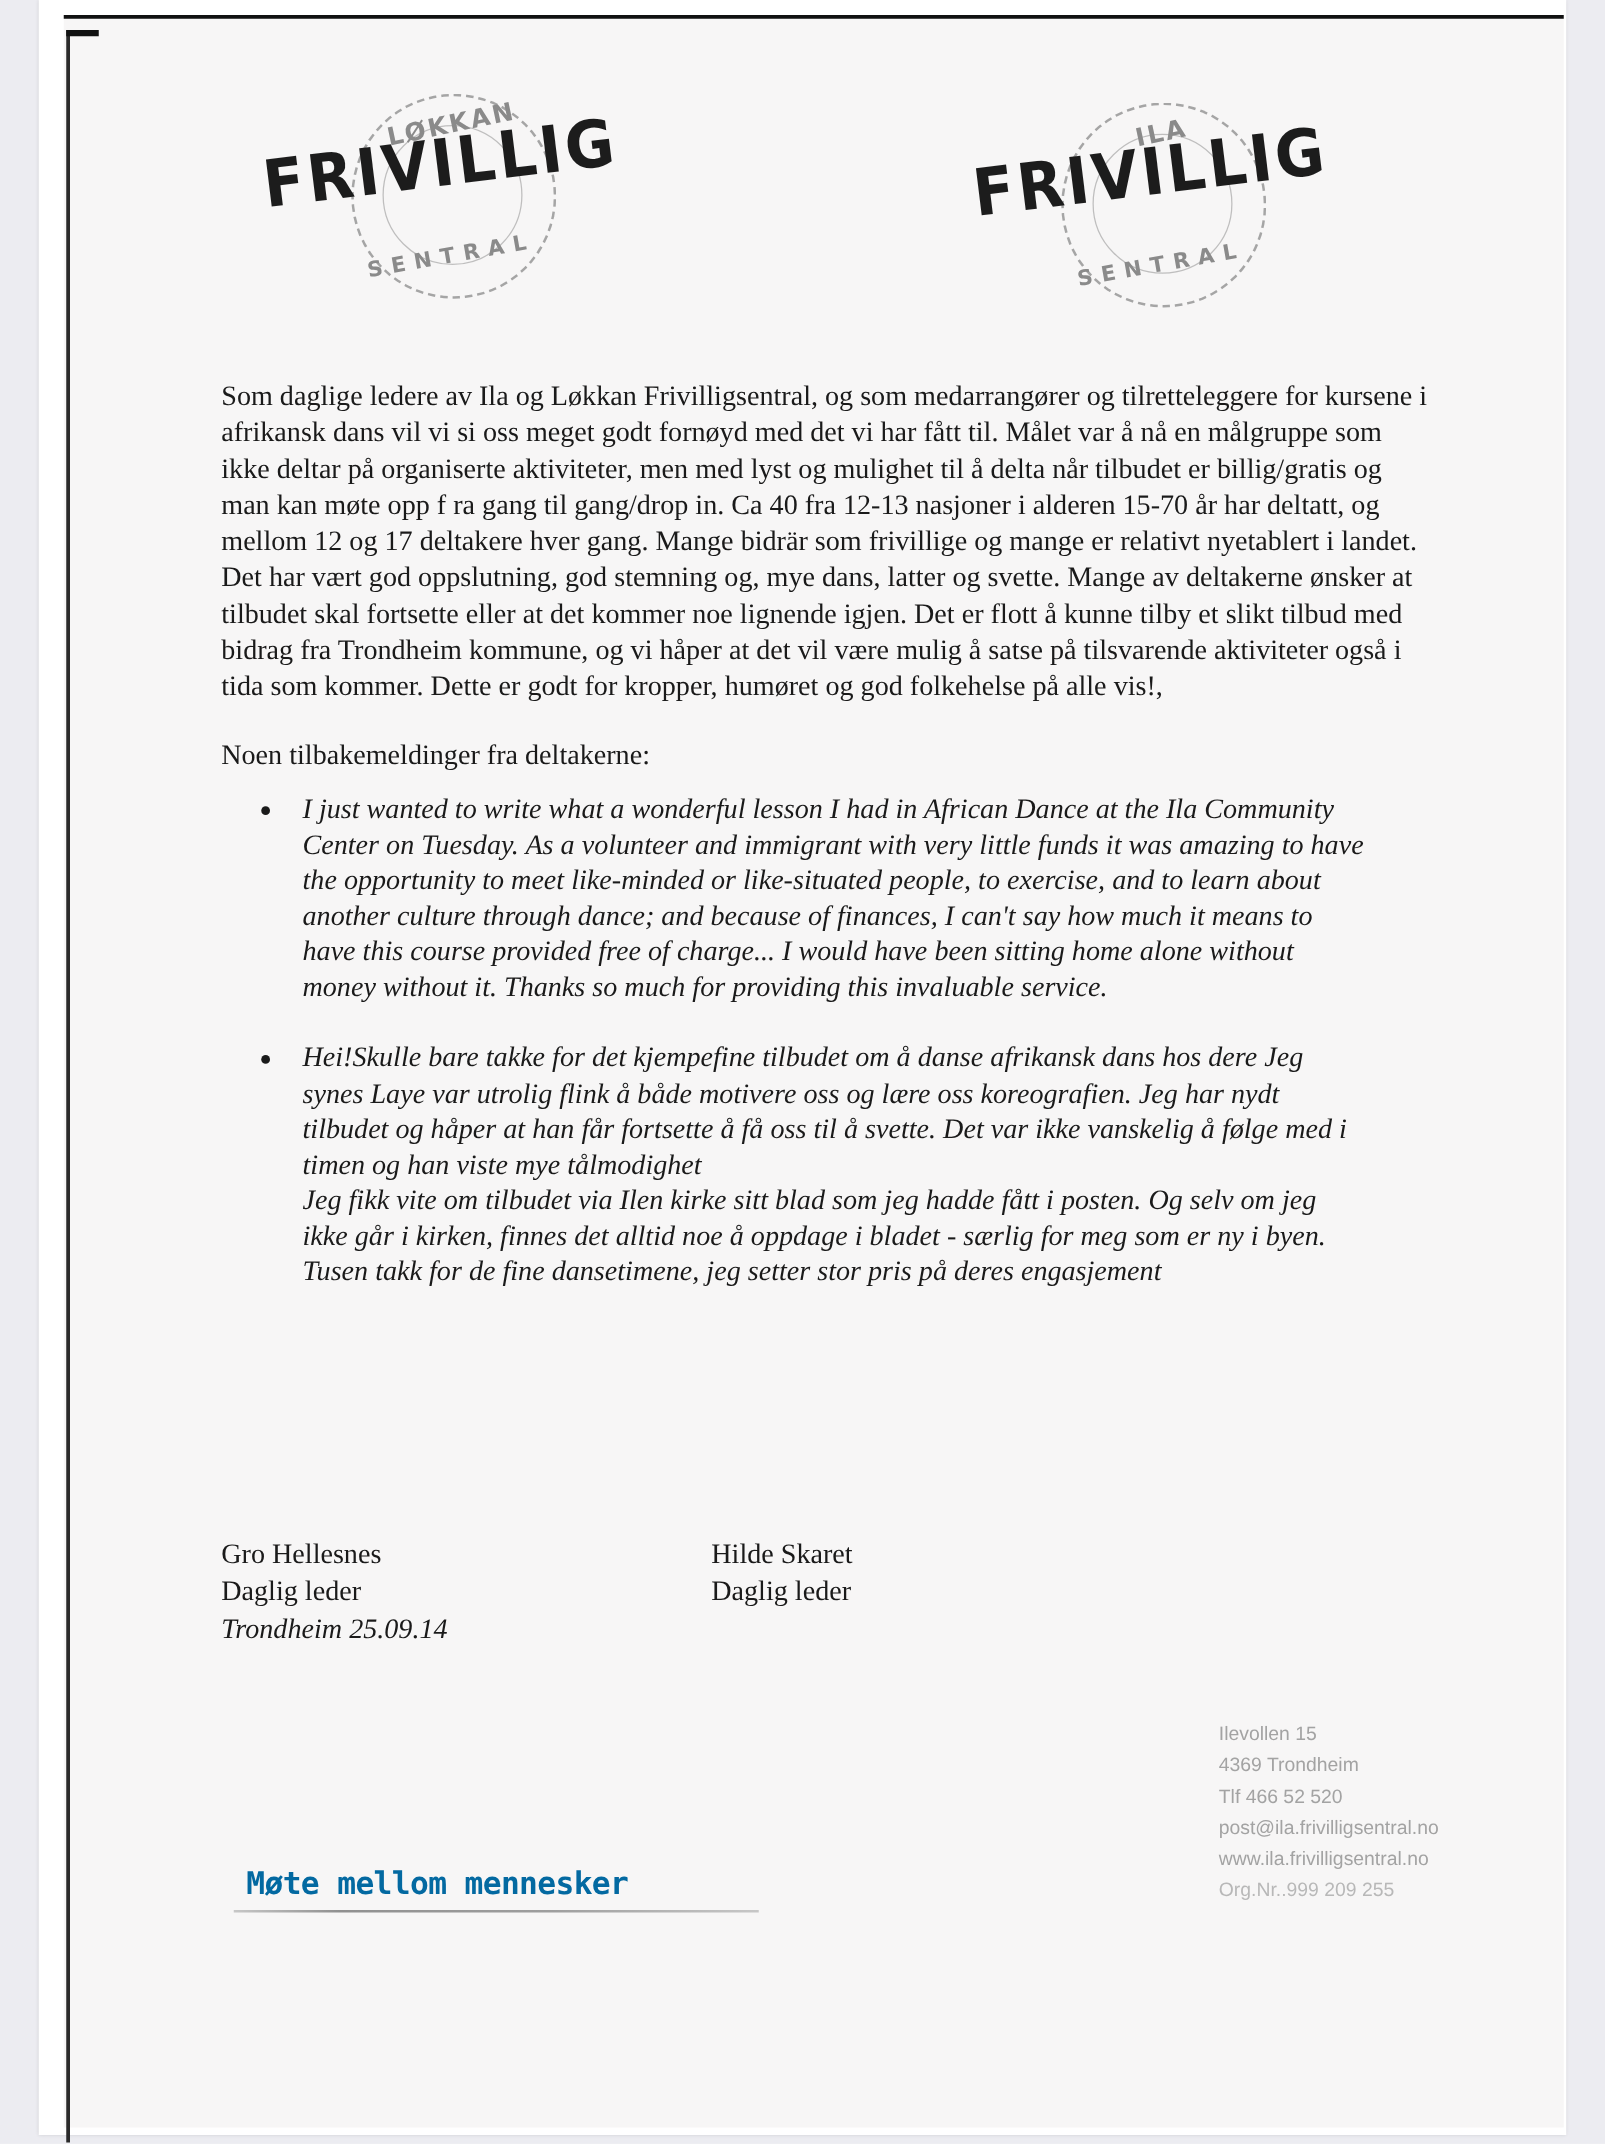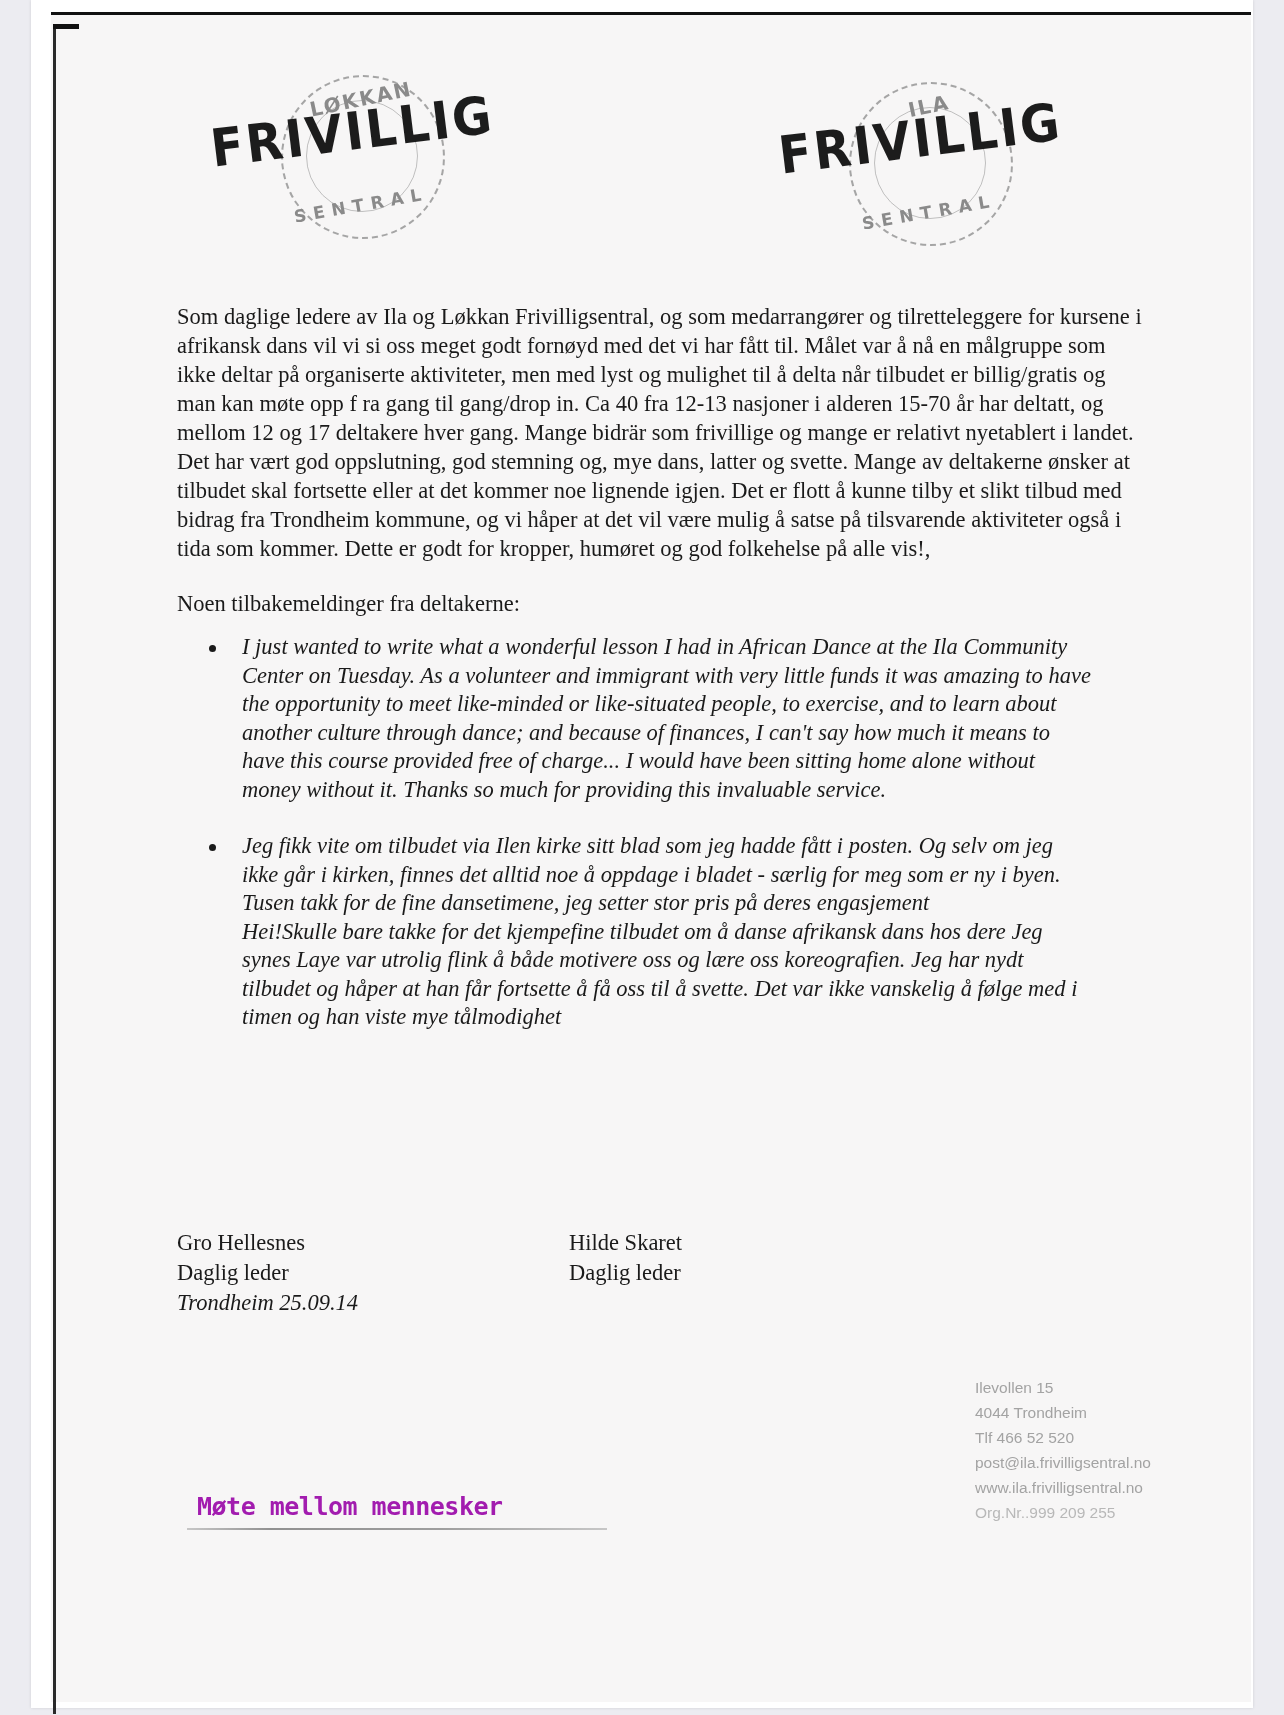--- a/index.html
+++ b/index.html
@@ -204,21 +204,21 @@
     .address div { white-space: nowrap; }
     .address .org { color: #b8b8b8; }
 
     .slogan {
       position: absolute;
       left: 198px;
       top: 1490px;
       font-family: "DejaVu Sans Mono", monospace;
       font-weight: bold;
       font-size: 25px;
-      color: #a21caf;
+      color: #0369a1;
       letter-spacing: -0.5px;
     }
     .slogan-line {
       position: absolute;
       left: 188px;
       top: 1526px;
       width: 420px;
       height: 2px;
       background: linear-gradient(90deg, #bbb 0%, #777 20%, #888 60%, #bbb 100%);
       opacity: 0.8;
@@ -253,41 +253,41 @@
   <div class="content" style="left:146px; top:302px;">
     <p class="para">Som daglige ledere av Ila og Løkkan Frivilligsentral, og som medarrangører og tilretteleggere for kursene i afrikansk dans vil vi si oss meget godt fornøyd med det vi har fått til. Målet var å nå en målgruppe som ikke deltar på organiserte aktiviteter, men med lyst og mulighet til å delta når tilbudet er billig/gratis og man kan møte opp f ra gang til gang/drop in. Ca 40 fra 12-13 nasjoner i alderen 15-70 år har deltatt, og mellom 12 og 17 deltakere hver gang. Mange bidrär som frivillige og mange er relativt nyetablert i landet. Det har vært god oppslutning, god stemning og, mye dans, latter og svette. Mange av deltakerne ønsker at tilbudet skal fortsette eller at det kommer noe lignende igjen. Det er flott å kunne tilby et slikt tilbud med bidrag fra Trondheim kommune, og vi håper at det vil være mulig å satse på tilsvarende aktiviteter også i tida som kommer. Dette er godt for kropper, humøret og god folkehelse på alle vis!,</p>
     <p class="feedback-intro">Noen tilbakemeldinger fra deltakerne:</p>
     <ul class="bullets">
       <li class="bullet-item">
         <span class="bullet-dot"></span>
         <span>I just wanted to write what a wonderful lesson I had in African Dance at the Ila Community Center on Tuesday. As a volunteer and immigrant with very little funds it was amazing to have the opportunity to meet like-minded or like-situated people, to exercise, and to learn about another culture through dance; and because of finances, I can't say how much it means to have this course provided free of charge... I would have been sitting home alone without money without it. Thanks so much for providing this invaluable service.</span>
       </li>
       <li class="bullet-item">
         <span class="bullet-dot"></span>
+        <span class="line-block">Hei!Skulle bare takke for det kjempefine tilbudet om å danse afrikansk dans hos dere Jeg synes Laye var utrolig flink å både motivere oss og lære oss koreografien. Jeg har nydt tilbudet og håper at han får fortsette å få oss til å svette. Det var ikke vanskelig å følge med i timen og han viste mye tålmodighet</span>
         <span class="line-block">Jeg fikk vite om tilbudet via Ilen kirke sitt blad som jeg hadde fått i posten. Og selv om jeg ikke går i kirken, finnes det alltid noe å oppdage i bladet - særlig for meg som er ny i byen. Tusen takk for de fine dansetimene, jeg setter stor pris på deres engasjement</span>
-        <span class="line-block">Hei!Skulle bare takke for det kjempefine tilbudet om å danse afrikansk dans hos dere Jeg synes Laye var utrolig flink å både motivere oss og lære oss koreografien. Jeg har nydt tilbudet og håper at han får fortsette å få oss til å svette. Det var ikke vanskelig å følge med i timen og han viste mye tålmodighet</span>
       </li>
     </ul>
   </div>
 
   <div class="signatures" style="left:146px; top:1228px;">
     <div class="sig-col left">
       <div>Gro Hellesnes</div>
       <div>Daglig leder</div>
       <div class="sig-place">Trondheim 25.09.14</div>
     </div>
     <div class="sig-col right">
       <div>Hilde Skaret</div>
       <div>Daglig leder</div>
     </div>
   </div>
 
   <div class="address" style="left:944px; top:1375px;">
     <div>Ilevollen 15</div>
-    <div>4044 Trondheim</div>
+    <div>4369 Trondheim</div>
     <div>Tlf 466 52 520</div>
     <div>post@ila.frivilligsentral.no</div>
     <div>www.ila.frivilligsentral.no</div>
     <div class="org">Org.Nr..999 209 255</div>
   </div>
 
   <div class="slogan" style="left:166px; top:1492px;">Møte mellom mennesker</div>
   <div class="slogan-line" style="left:156px; top:1528px;"></div>
 </div>
 

